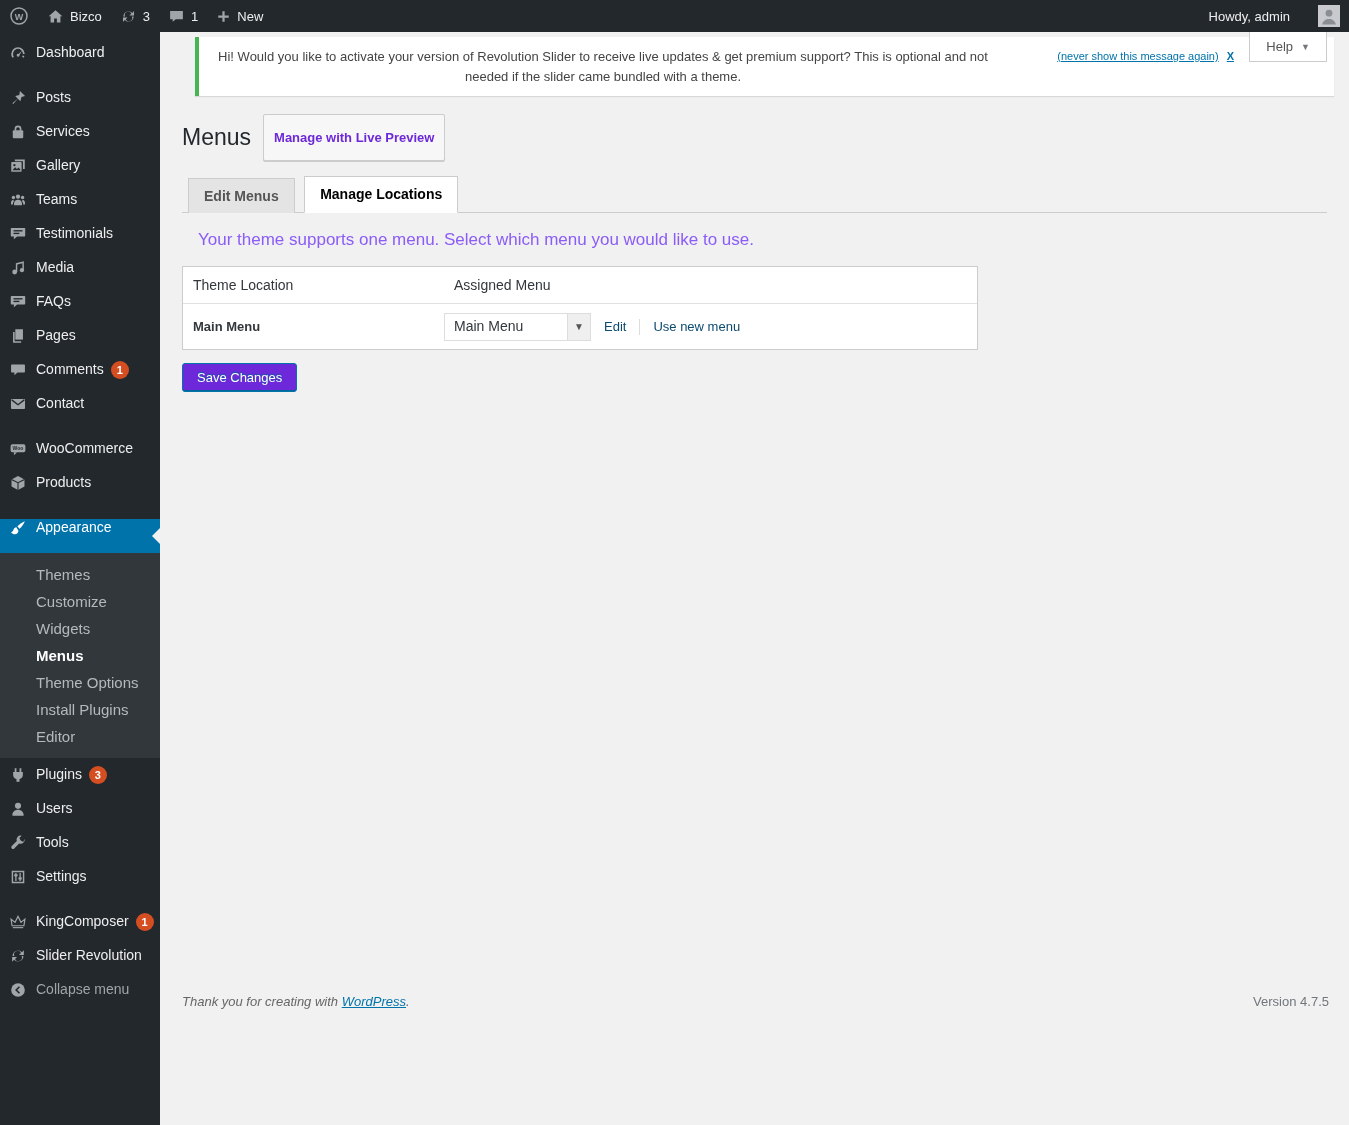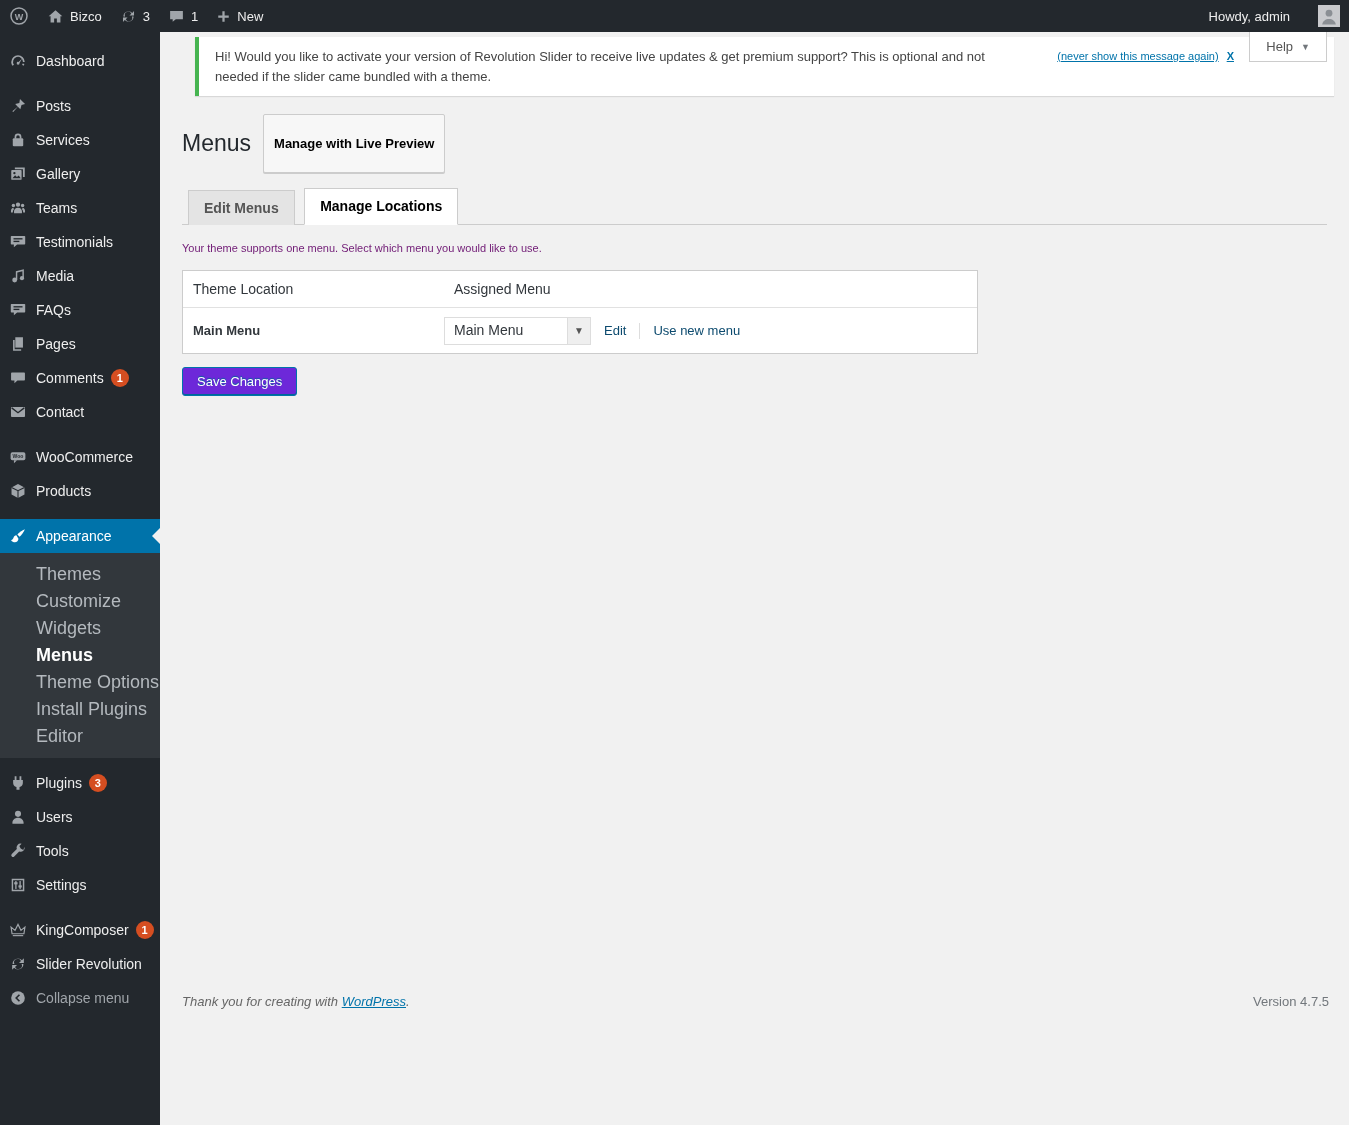--- a/index.html
+++ b/index.html
@@ -23,86 +23,86 @@
   .ab-item svg { fill:#a0a5aa; }
   .ab-spacer { margin-left:auto;gap:28px; }
   .ab-avatar { width:22px; height:22px; background:#c3c4c7; overflow:hidden; }
 
   
   #sidebar {
     position:absolute; top:32px; left:0; width:160px; height:1093px;
     background:#23282d; z-index:40; padding-top:12px;
   }
   .mi {
-    display:flex; align-items:center; height:34px; color:#eee;
+    display:flex; height:34px; color:#eee;
     font-size:14px; cursor:pointer; position:relative;
   }
   .mi .ico { width:18px; height:18px; margin:0 9px 0 9px; flex:0 0 18px; }
   .mi .ico svg { fill:#a0a5aa; width:18px; height:18px; }
   .mi.active { background:#0073aa; color:#fff; }
   .mi.active .ico svg { fill:#fff; }
   .mi.active::after {
     content:""; position:absolute; right:0; top:50%; margin-top:-8px;
     border:8px solid transparent; border-right-color:#f1f1f1;
   }
   .sep { height:11px; }
   .badge {
     display:inline-block; min-width:18px; height:18px; border-radius:9px;
     background:#d54e21; color:#fff; font-size:11px; line-height:18px;
     text-align:center; margin-left:7px; padding:0 2px; font-weight:bold;
   }
   .submenu { background:#32373c; padding:8px 0 8px; }
   .smi {
     display:block; height:27px; line-height:27px; padding-left:36px;
-    font-size:18px; color:#b4b9be; cursor:pointer;
+    font-size:15px; color:#b4b9be; cursor:pointer;
   }
   .smi.current { color:#fff; font-weight:bold; }
   .mi.collapse-item { color:#a0a5aa; }
 
   
   #content { position:absolute; top:32px; left:160px; right:0; bottom:0; background:#f1f1f1; }
 
   #help-tab {
     position:absolute; top:0; right:22px; z-index:10;
     background:#fff; border:1px solid #ccc; border-top:none;
     padding:7px 16px; font-size:13px; color:#555;
     display:flex; align-items:center; gap:8px; cursor:pointer;
   }
   #help-tab .caret { font-size:9px; color:#72777c; }
 
   .notice {
     margin:5px 15px 8px 35px; background:#fff; position:relative;
     border-left:4px solid #46b450; box-shadow:0 1px 1px 0 rgba(0,0,0,.1);
-    padding:10px 16px; min-height:59px; z-index:1;
+    padding:10px 4px; min-height:59px; z-index:1;text-align:center;
   }
   .notice .msg { font-size:13px; line-height:1.5; color:#444; max-width:800px; display:block; }
   .notice .dismiss {
     position:absolute; right:100px; top:13px; font-size:11px;
     color:#0073aa; text-decoration:underline; cursor:pointer; white-space:nowrap;
   }
   .notice .dismiss-x { margin-left:8px; font-weight:bold; }
 
   .wrap { padding:0 22px; }
   .title-row { margin-top:18px; display:flex; align-items:center; }
   h1.page-title { font-size:23px; font-weight:400; color:#23282d; line-height:29px; }
   .page-title-action {
-    margin-left:12px; padding:21px 10px; font-size:13px; color:#000000;
+    margin-left:12px; padding:15px 10px; font-size:13px; color:#6d28d9;
     background:#f7f7f7; border:1px solid #ccc; border-radius:2px;
     cursor:pointer; box-shadow:0 1px 0 #ccc; font-weight:600;
   }
 
   .nav-tab-wrapper { margin-top:15px; border-bottom:1px solid #ccc; padding-left:6px; }
   .nav-tab {
     display:inline-block; padding:9px 15px; font-size:14px; font-weight:600;
     color:#555; background:#e4e4e4; border:1px solid #ccc; border-bottom:none;
     margin:0 5px -1px 0; cursor:pointer; vertical-align:bottom;
   }
   .nav-tab.active { background:#fff; color:#000; border-bottom:1px solid #fff; padding-bottom:10px; }
 
-  .intro { margin:17px 0 16px; font-size:11px; color:#701a75; }
+  .intro { margin:17px 16px 16px; font-size:17px; color:#8b5cf6; }
 
   .locations-table { width:796px; background:#fff; border:1px solid #ccc; }
   .lt-head, .lt-row { display:grid; grid-template-columns:261px 1fr; align-items:center; }
   .lt-head { height:37px; border-bottom:1px solid #e1e1e1; }
   .lt-head > div { font-size:14px; color:#32373c; padding-left:10px; }
   .lt-row { height:45px; }
   .lt-loc { font-size:13px; font-weight:bold; color:#32373c; padding-left:10px; }
   .lt-menu { display:flex; align-items:center; }
   .fselect {
     display:inline-flex; align-items:stretch; width:147px; height:28px;

